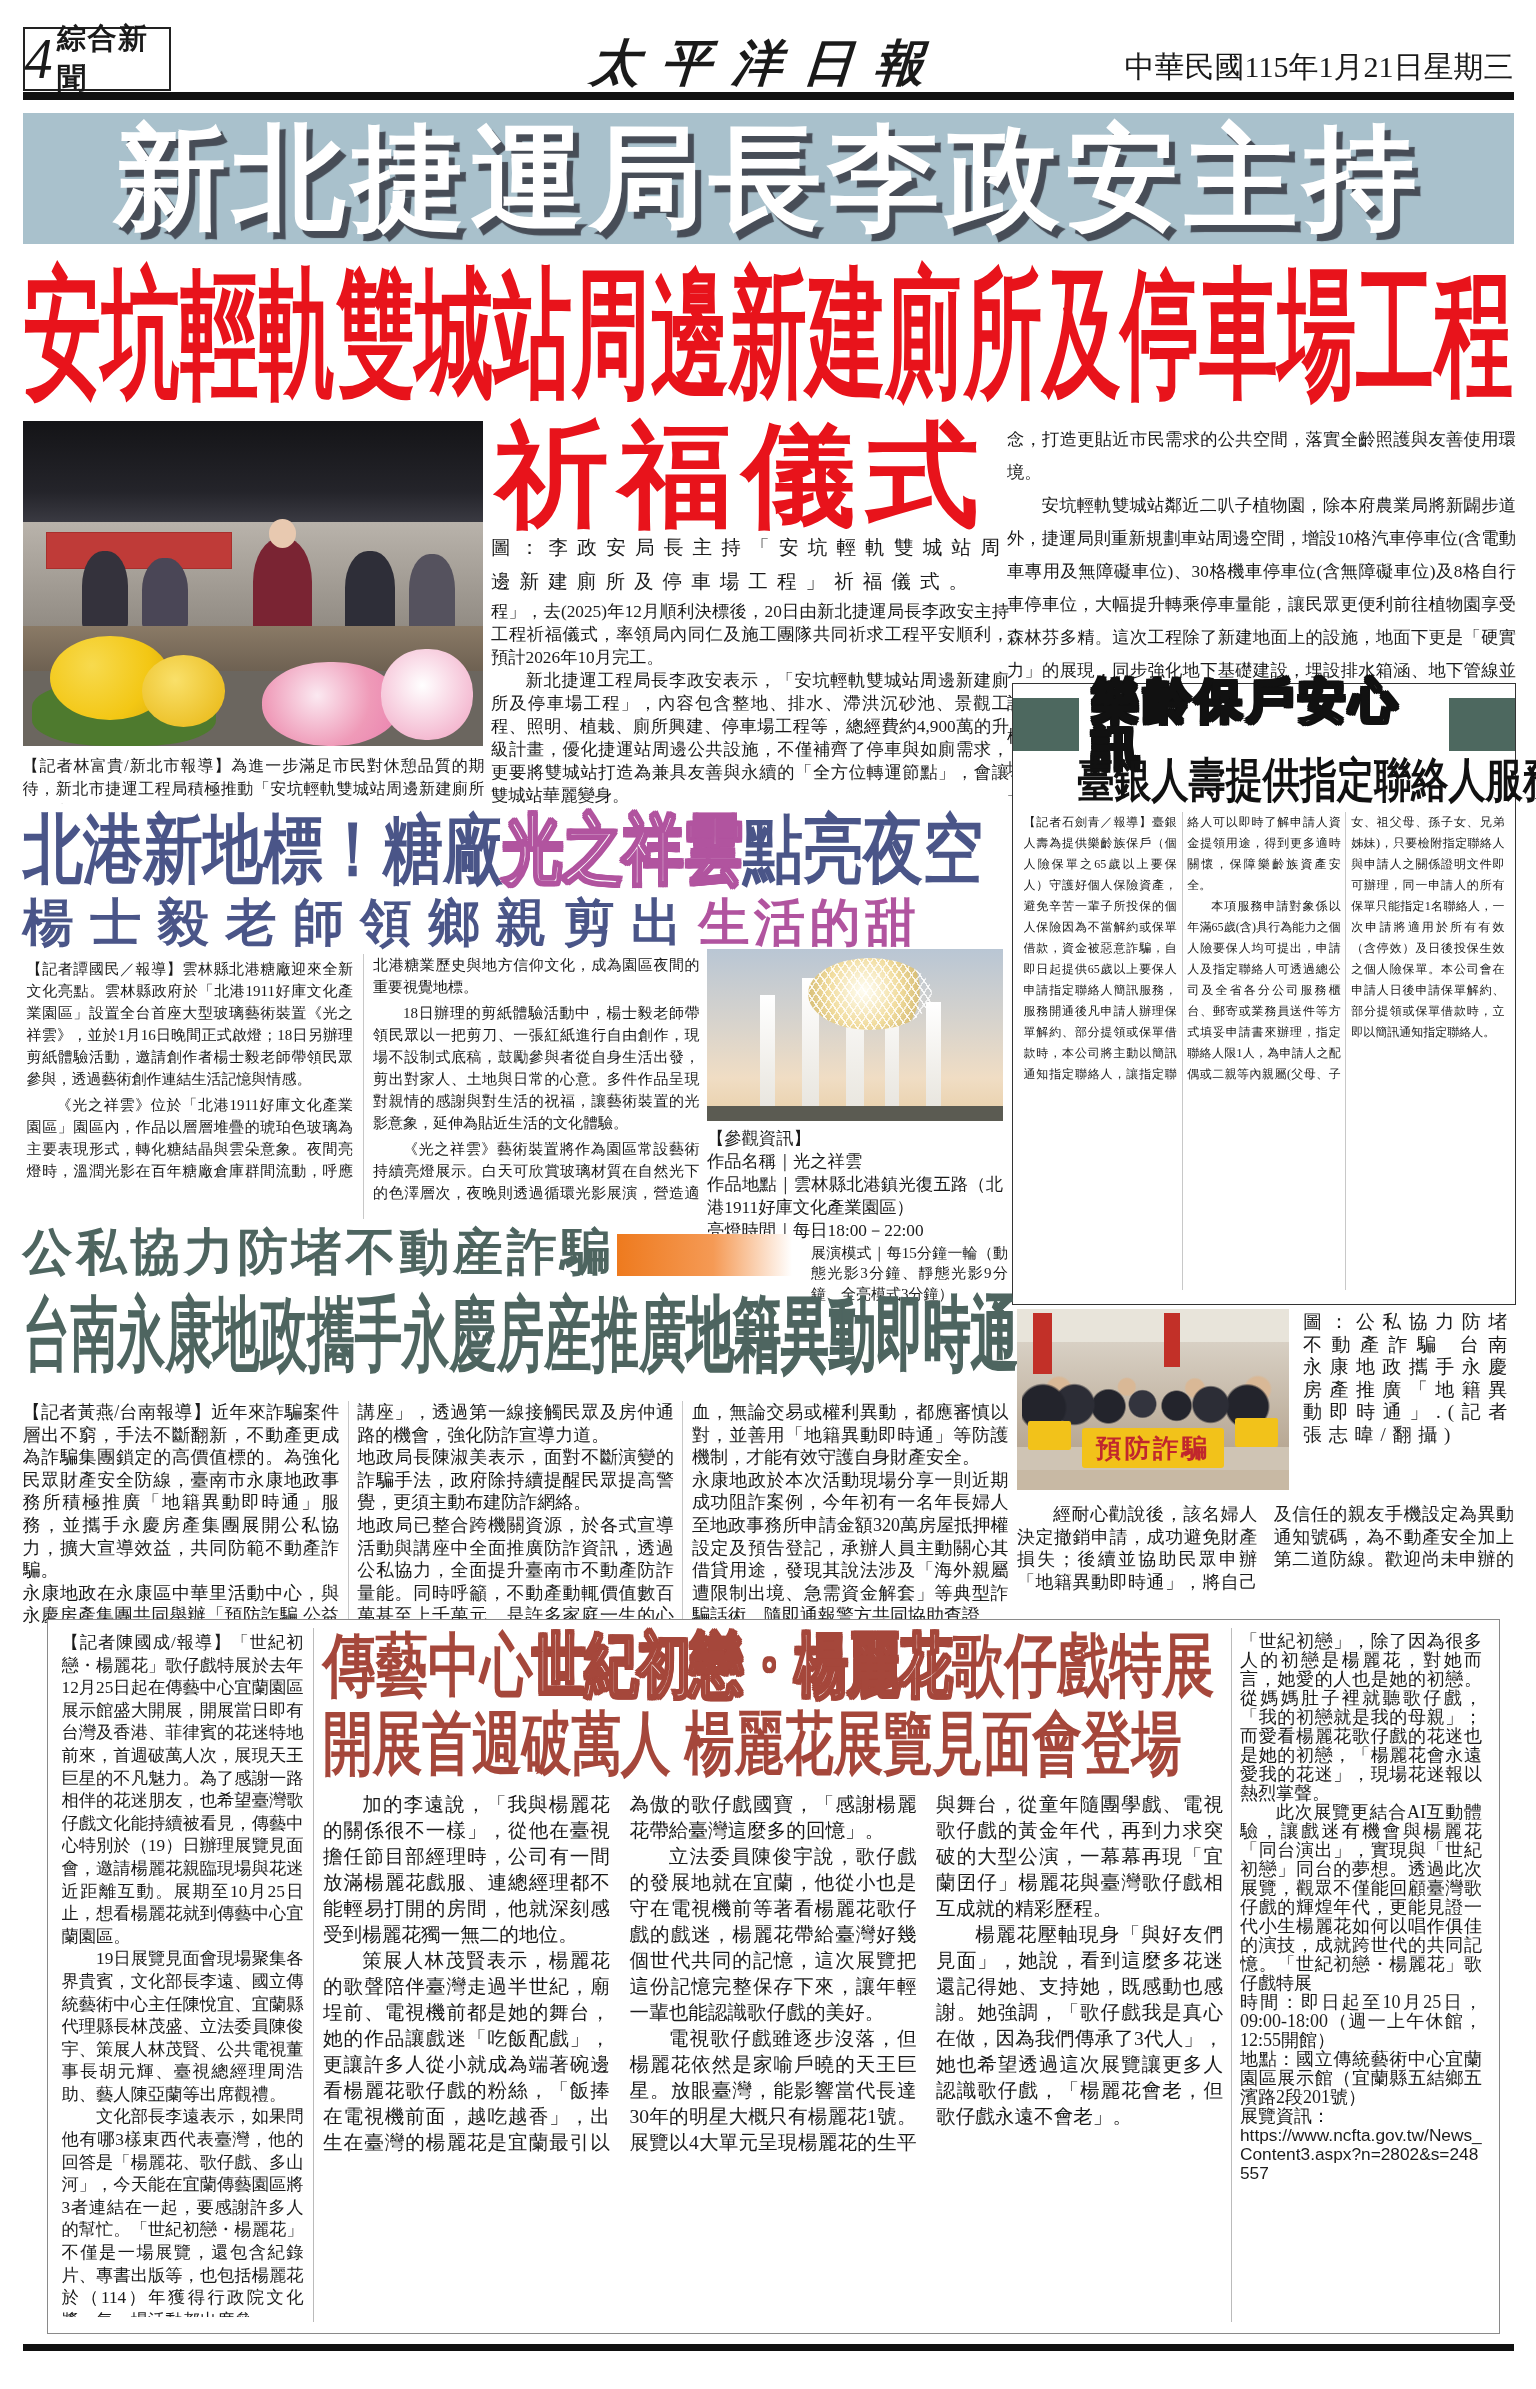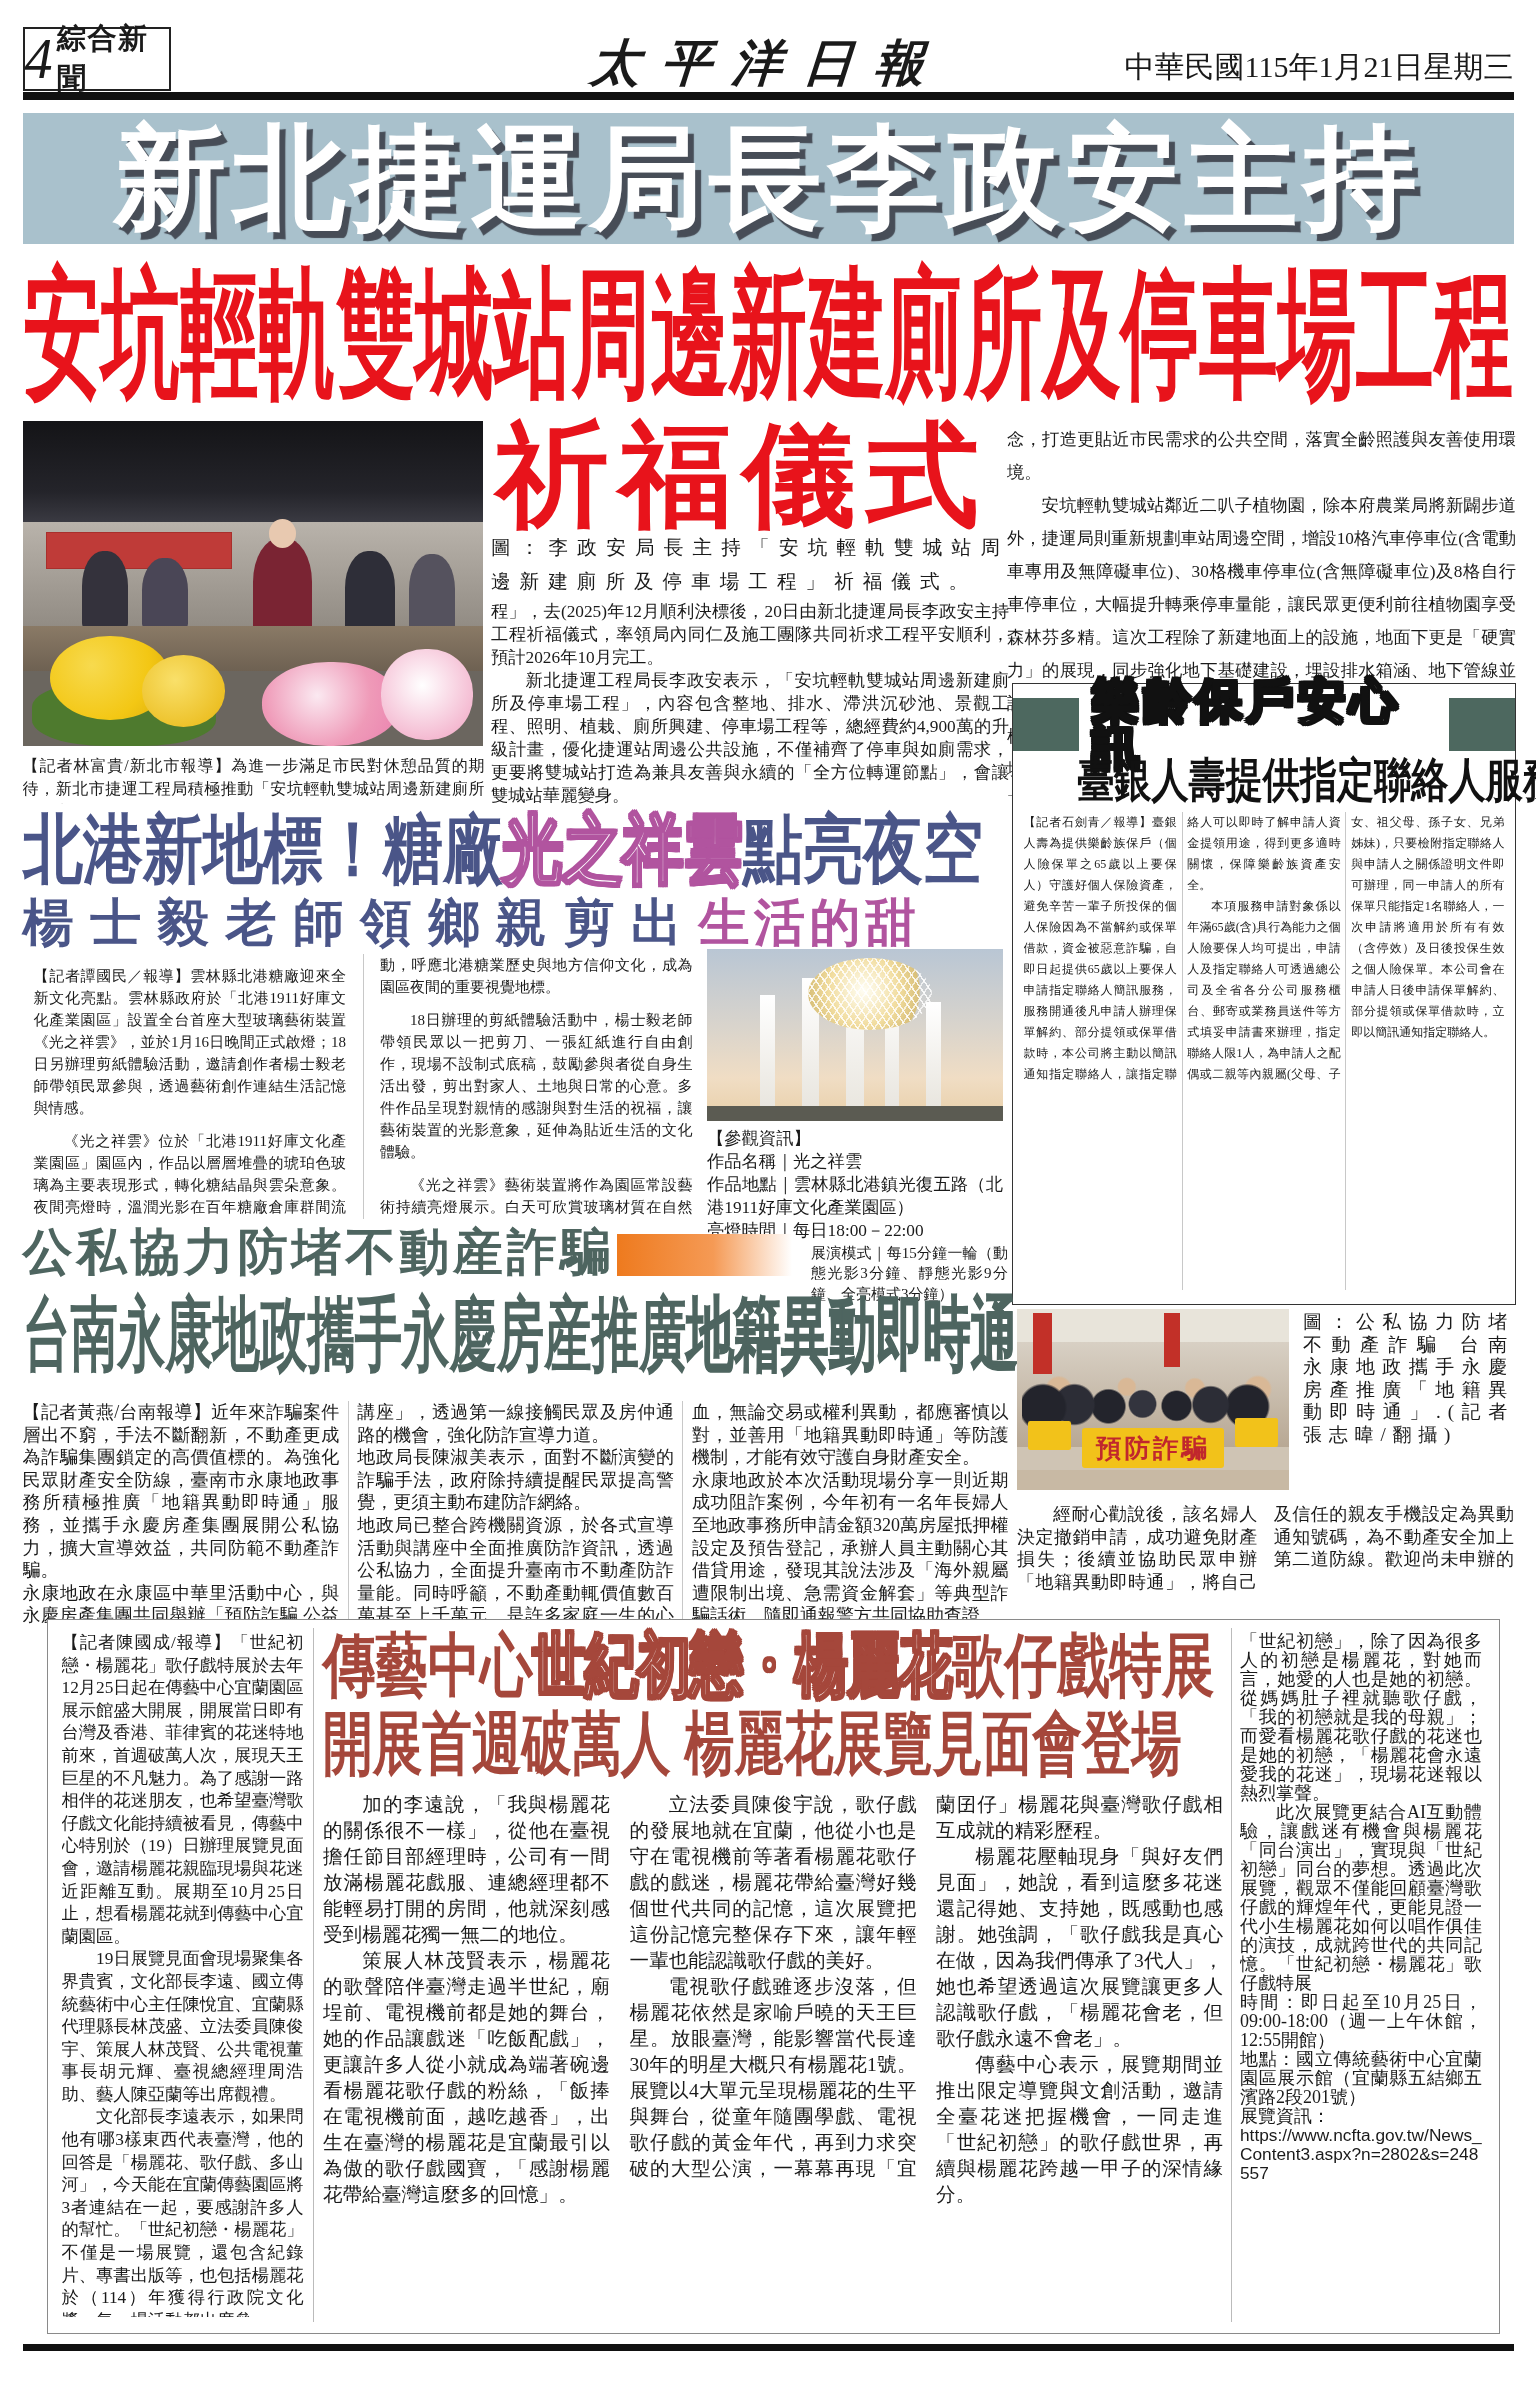--- a/index.html
+++ b/index.html
@@ -56,21 +56,21 @@
   .nph{left:22.6px;top:807px;width:982px;height:84px;display:flex;align-items:center;}
   .nph .l{font-size:75px;font-weight:900;color:#4a5588;white-space:nowrap;transform:scaleX(0.80);transform-origin:left center;line-height:1;}
   .npsub{left:22.6px;top:894px;width:982px;height:56px;display:flex;align-items:center;}
   .npsub span{font-size:51px;font-weight:900;letter-spacing:16.6px;line-height:1;}
   .npsub .b{color:#4a5588;}
   .npsub .m{color:#b1549f;letter-spacing:4.5px;}
   .out-mag{color:#fff;-webkit-text-stroke:2.3px #b1549f;
            text-shadow:2.3px 0 #b1549f,-2.3px 0 #b1549f,0 2.3px #b1549f,0 -2.3px #b1549f,2.3px 2.3px #b1549f,-2.3px -2.3px #b1549f,2.3px -2.3px #b1549f,-2.3px 2.3px #b1549f;}
   .npcols{left:22.6px;top:954px;width:681px;height:265px;column-count:2;column-gap:12px;
           column-rule:0.8px solid #c8c8c8;font-size:15px;line-height:22px;text-align:justify;overflow:hidden;}
-  .npcols p{margin:11px;}
+  .npcols p{margin:4px;}
   .npcols p.ind{text-indent:2em;}
   .photo2{left:707px;top:949px;width:296px;height:172px;overflow:hidden;background:#cfd8e2;}
   .npinfo{left:707px;top:1127px;width:296px;height:119px;font-size:17.3px;line-height:23px;overflow:hidden;}
   .npinfo2{left:811px;top:1243px;width:197px;height:65px;font-size:15px;line-height:20.3px;overflow:hidden;}
   
   .tnh1{left:22.6px;top:1225px;width:594px;height:53px;display:flex;align-items:center;}
   .tnh1 span{font-size:50px;font-weight:800;color:#4e6560;letter-spacing:3.8px;line-height:1;}
   .obar{left:617px;top:1234px;width:175px;height:42px;background:linear-gradient(to right,#ee7a1e 0%,#f59a55 55%,#ffffff 100%);}
   .tnh2{left:22.6px;top:1282px;width:1004px;height:104px;display:flex;align-items:center;}
   .tnh2 .w{font-size:81px;font-weight:800;color:#4e6560;white-space:nowrap;
@@ -314,21 +314,20 @@
     </div>
     <div class="ylh2 sans">
       <span>開展首週破萬人 楊麗花展覽見面會登場</span>
     </div>
     <div class="ylcols">
       <p>加的李遠說，「我與楊麗花的關係很不一樣」，從他在臺視擔任節目部經理時，公司有一間放滿楊麗花戲服、連總經理都不能輕易打開的房間，他就深刻感受到楊麗花獨一無二的地位。</p>
       <p>策展人林茂賢表示，楊麗花的歌聲陪伴臺灣走過半世紀，廟埕前、電視機前都是她的舞台，她的作品讓戲迷「吃飯配戲」，更讓許多人從小就成為端著碗邊看楊麗花歌仔戲的粉絲，「飯捧在電視機前面，越吃越香」，出生在臺灣的楊麗花是宜蘭最引以為傲的歌仔戲國寶，「感謝楊麗花帶給臺灣這麼多的回憶」。</p>
       <p>立法委員陳俊宇說，歌仔戲的發展地就在宜蘭，他從小也是守在電視機前等著看楊麗花歌仔戲的戲迷，楊麗花帶給臺灣好幾個世代共同的記憶，這次展覽把這份記憶完整保存下來，讓年輕一輩也能認識歌仔戲的美好。</p>
       <p>電視歌仔戲雖逐步沒落，但楊麗花依然是家喻戶曉的天王巨星。放眼臺灣，能影響當代長達30年的明星大概只有楊麗花1號。展覽以4大單元呈現楊麗花的生平與舞台，從童年隨團學戲、電視歌仔戲的黃金年代，再到力求突破的大型公演，一幕幕再現「宜蘭囝仔」楊麗花與臺灣歌仔戲相互成就的精彩歷程。</p>
       <p>楊麗花壓軸現身「與好友們見面」，她說，看到這麼多花迷還記得她、支持她，既感動也感謝。她強調，「歌仔戲我是真心在做，因為我們傳承了3代人」，她也希望透過這次展覽讓更多人認識歌仔戲，「楊麗花會老，但歌仔戲永遠不會老」。</p>
-      <p>傳藝中心表示，展覽期間並推出限定導覽與文創活動，邀請全臺花迷把握機會，一同走進「世紀初戀」的歌仔戲世界，再續與楊麗花跨越一甲子的深情緣分。</p>
     </div>
     <div class="ylv2"></div>
     <div class="ylright">
       <p>「世紀初戀」，除了因為很多人的初戀是楊麗花，對她而言，她愛的人也是她的初戀。從媽媽肚子裡就聽歌仔戲，「我的初戀就是我的母親」；而愛看楊麗花歌仔戲的花迷也是她的初戀，「楊麗花會永遠愛我的花迷」，現場花迷報以熱烈掌聲。</p>
       <p class="ind">此次展覽更結合AI互動體驗，讓戲迷有機會與楊麗花「同台演出」，實現與「世紀初戀」同台的夢想。透過此次展覽，觀眾不僅能回顧臺灣歌仔戲的輝煌年代，更能見證一代小生楊麗花如何以唱作俱佳的演技，成就跨世代的共同記憶。「世紀初戀・楊麗花」歌仔戲特展</p>
       <p>時間：即日起至10月25日，09:00-18:00（週一上午休館，12:55開館）</p>
       <p>地點：國立傳統藝術中心宜蘭園區展示館（宜蘭縣五結鄉五濱路2段201號）</p>
       <p>展覽資訊：</p>
       <p class="ylurl">https://www.ncfta.gov.tw/News_Content3.aspx?n=2802&amp;s=248557</p>
     </div>

